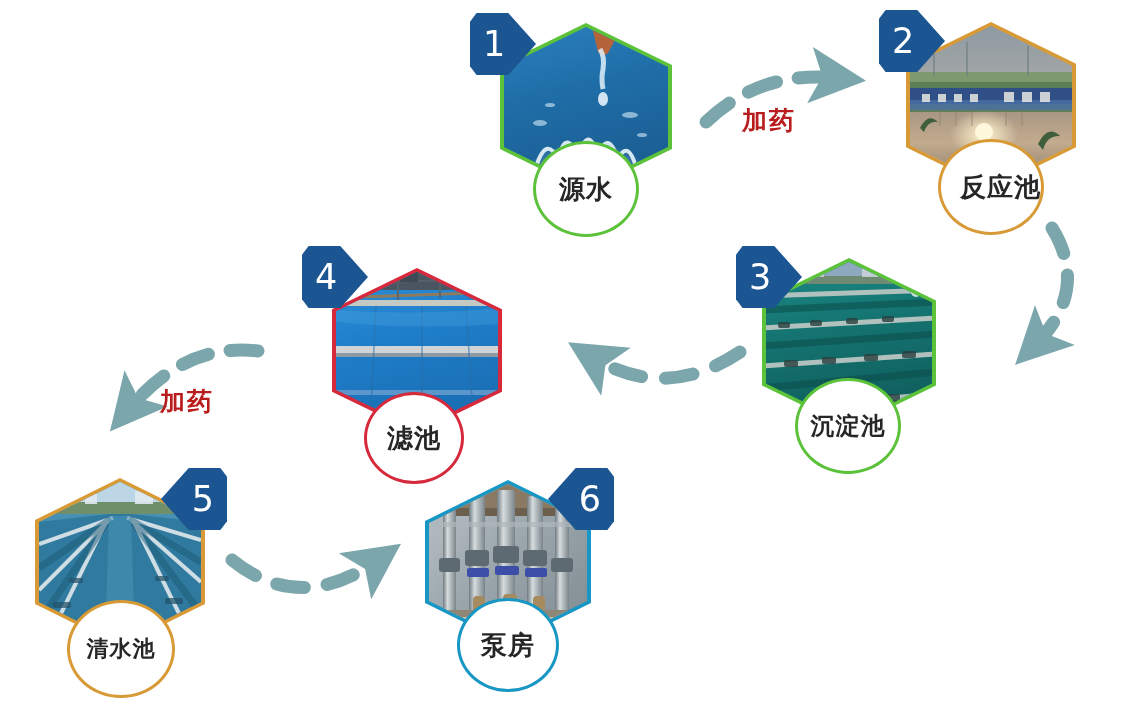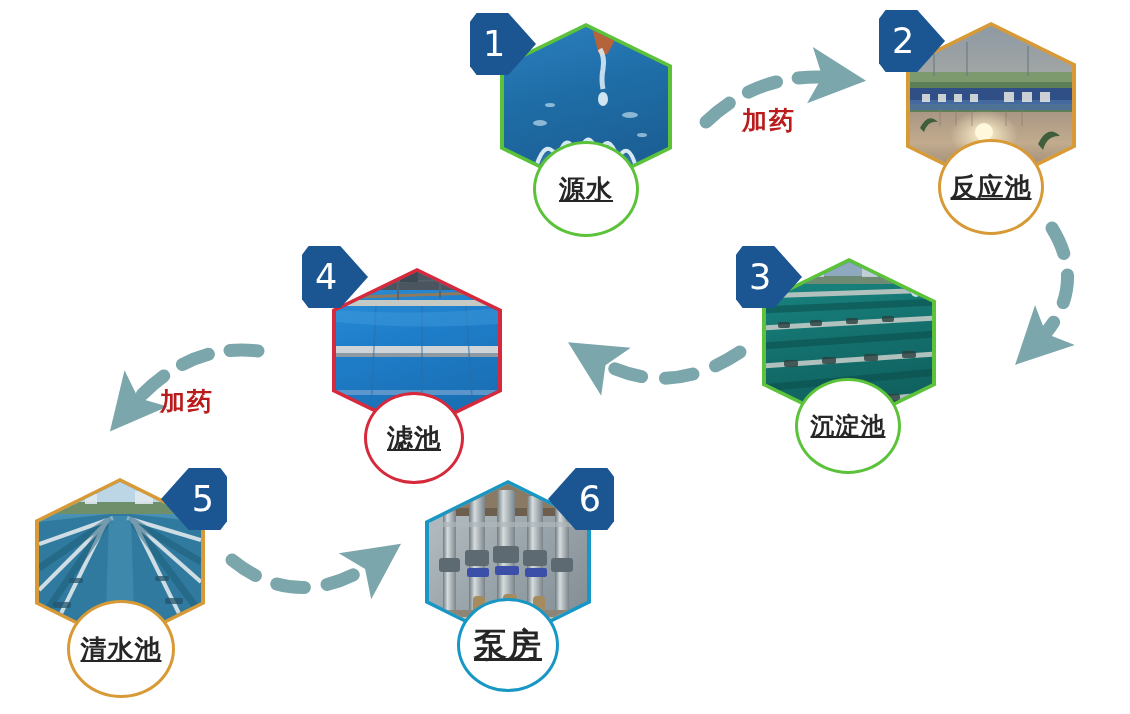--- a/index.html
+++ b/index.html
@@ -54,21 +54,20 @@
     position:absolute;
     background:#ffffff;
     border-radius:50%;
     border:3px solid #6cc24a;
     display:flex;align-items:center;justify-content:center;
     color:#262626;
     font-weight:bold;
     letter-spacing:1px;
     z-index:8;
     box-sizing:border-box;
-    text-decoration:underline;
   }
   .caption span{display:block;white-space:nowrap;}
 
   
   .arrow-label{
     position:absolute;
     color:#b91c1c;
     font-size:25px;
     font-weight:bold;
     letter-spacing:2px;
@@ -189,21 +188,21 @@
         <g stroke="#8d7d68" stroke-width="1" opacity="0.7">
           <line x1="30" y1="84" x2="30" y2="100"></line>
           <line x1="46" y1="84" x2="46" y2="100"></line>
           <line x1="62" y1="84" x2="62" y2="100"></line>
           <line x1="96" y1="84" x2="96" y2="100"></line>
           <line x1="112" y1="84" x2="112" y2="100"></line>
         </g>
       </svg>
     </div>
     <div class="badge" style="left:-27px;top:-12px;">2</div>
-    <div class="caption" style="left:32px;top:117px;width:106px;height:96px;border-color:#d79a36;font-size:26px;">
+    <div class="caption" style="left:32px;top:117px;width:106px;height:96px;border-color:#d79a36;font-size:26px;justify-content:flex-end;">
       <span>反应池</span>
     </div>
   </div>
 
   <div class="node" style="left:762px;top:258px;width:174px;height:170px;">
     <div class="hex-outer" style="width:174px;height:170px;background:#5cc23a;"></div>
     <div class="hex-inner" style="left:4px;top:4px;width:166px;height:162px;">
       <svg class="hex-img" viewBox="0 0 166 162" preserveAspectRatio="none">
         <defs>
           <linearGradient id="w3" x1="0" y1="0" x2="0.2" y2="1">
@@ -338,21 +337,21 @@
         <g fill="#24536b" opacity="0.75">
           <rect x="14" y="120" width="18" height="6" rx="2"></rect>
           <rect x="30" y="96" width="14" height="5" rx="2"></rect>
           <rect x="126" y="116" width="18" height="6" rx="2"></rect>
           <rect x="116" y="94" width="14" height="5" rx="2"></rect>
         </g>
         <path d="M70 34 L92 34 L96 160 L66 160 Z" fill="#4b93b6" opacity="0.55"></path>
       </svg>
     </div>
     <div class="badge flip" style="left:126px;top:-10px;">5</div>
-    <div class="caption" style="left:32px;top:122px;width:108px;height:98px;border-color:#d79a36;font-size:26px;">
+    <div class="caption" style="left:32px;top:122px;width:108px;height:98px;border-color:#d79a36;font-size:22px;">
       <span>清水池</span>
     </div>
   </div>
 
   <div class="node" style="left:425px;top:480px;width:166px;height:164px;">
     <div class="hex-outer" style="width:166px;height:164px;background:#1897c4;"></div>
     <div class="hex-inner" style="left:4px;top:4px;width:158px;height:156px;">
       <svg class="hex-img" viewBox="0 0 158 156" preserveAspectRatio="none">
         <defs>
           <linearGradient id="p6" x1="0" y1="0" x2="1" y2="1">
@@ -395,18 +394,18 @@
         </g>
         <rect y="130" width="158" height="26" fill="#c5bfae"></rect>
         <rect y="126" width="158" height="7" fill="#8d8676"></rect>
         <g stroke="#6c757b" stroke-width="3" fill="none">
           <path d="M0 140 L158 140"></path>
         </g>
         <rect x="0" y="38" width="158" height="5" fill="#aeb7bb" opacity="0.7"></rect>
       </svg>
     </div>
     <div class="badge flip" style="left:123px;top:-12px;">6</div>
-    <div class="caption" style="left:32px;top:118px;width:102px;height:94px;border-color:#1897c4;font-size:33px;">
+    <div class="caption" style="left:32px;top:118px;width:102px;height:94px;border-color:#1897c4;font-size:26px;">
       <span>泵房</span>
     </div>
   </div>
 
 </div>
 
 </body></html>

